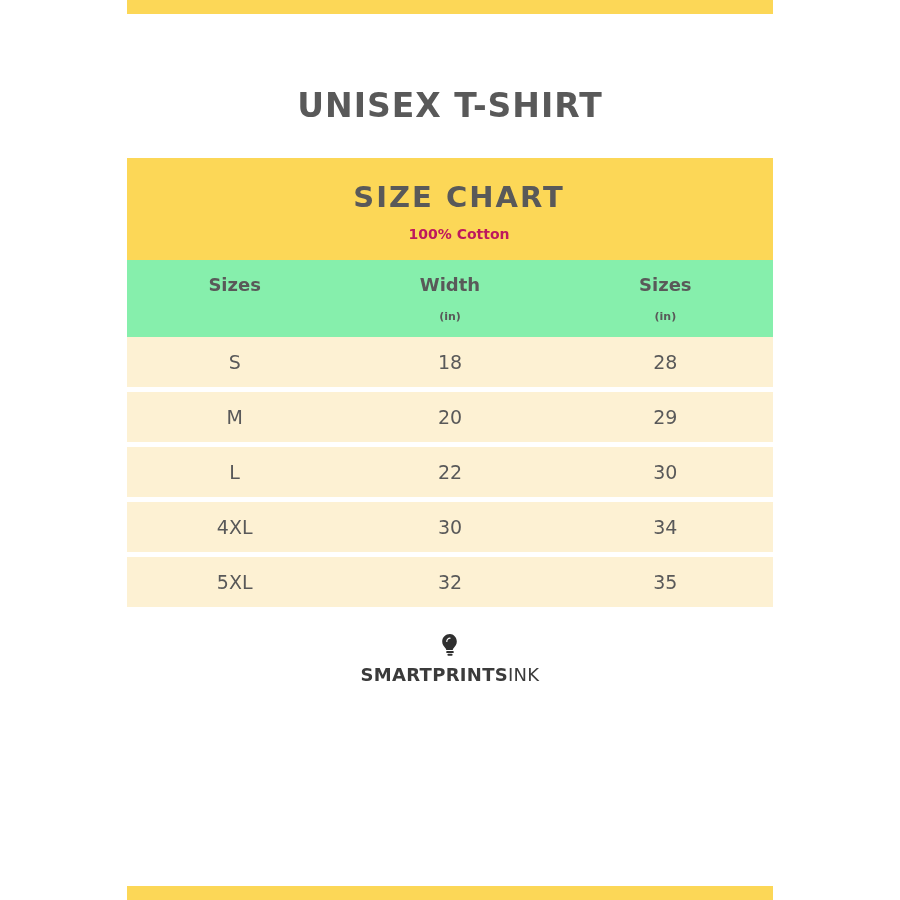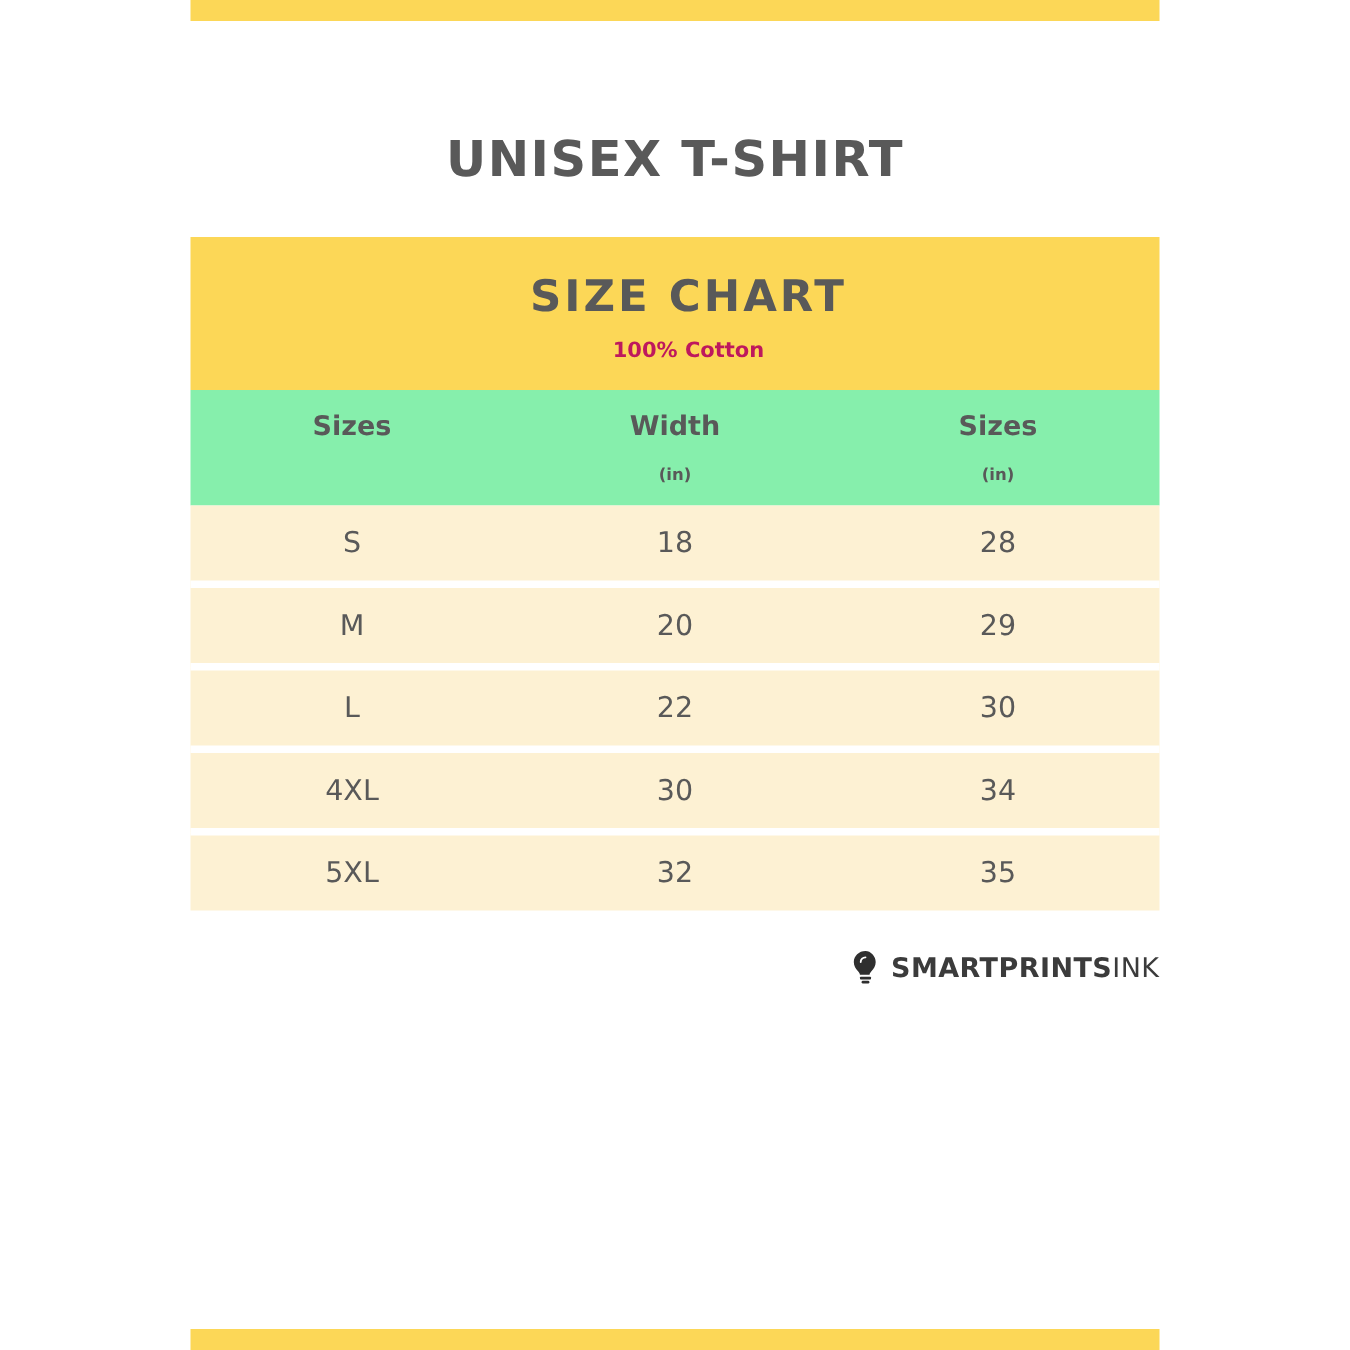--- a/index.html
+++ b/index.html
@@ -98,22 +98,23 @@
     background: #fdf1d3;
     border-bottom: 5px solid #ffffff;
   }
   table.size-table tbody tr:last-child td {
     border-bottom: none;
   }
   .footer {
     margin-top: 26px;
     display: flex;
     align-items: center;
-    justify-content: flex-end;
+    justify-content: space-between;
     gap: 7px;
+    flex-direction: column;
   }
   .brand-icon {
     display: inline-block;
     line-height: 0;
   }
   .brand-text {
     font-size: 18px;
     font-weight: bold;
     color: #3b3b3b;
     letter-spacing: 0.3px;

